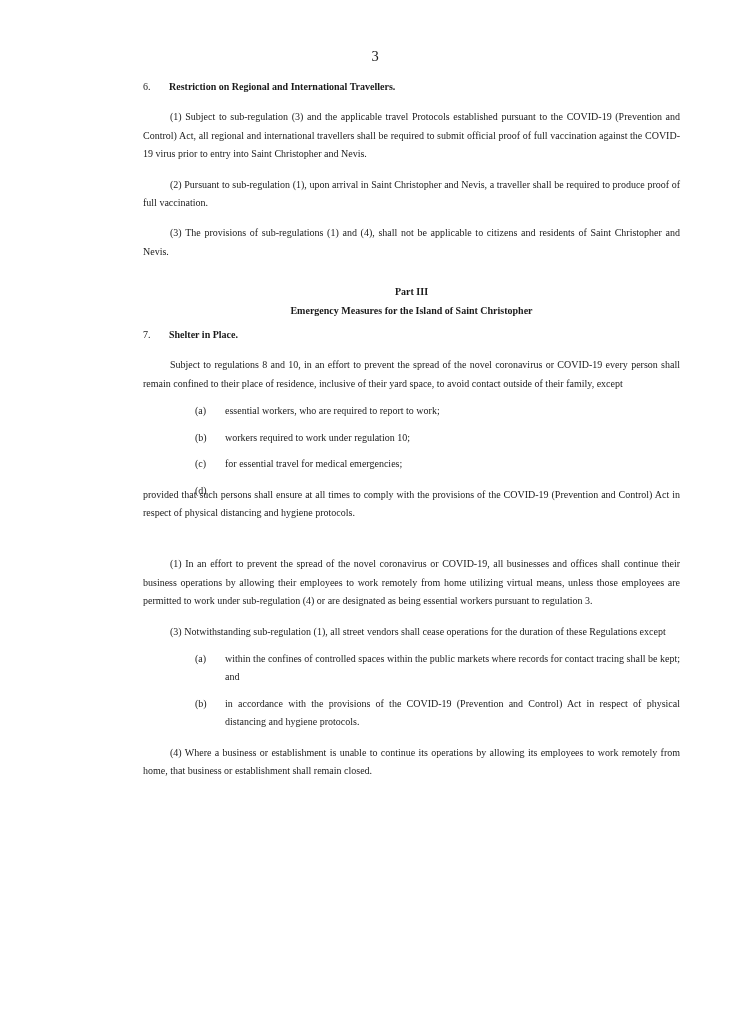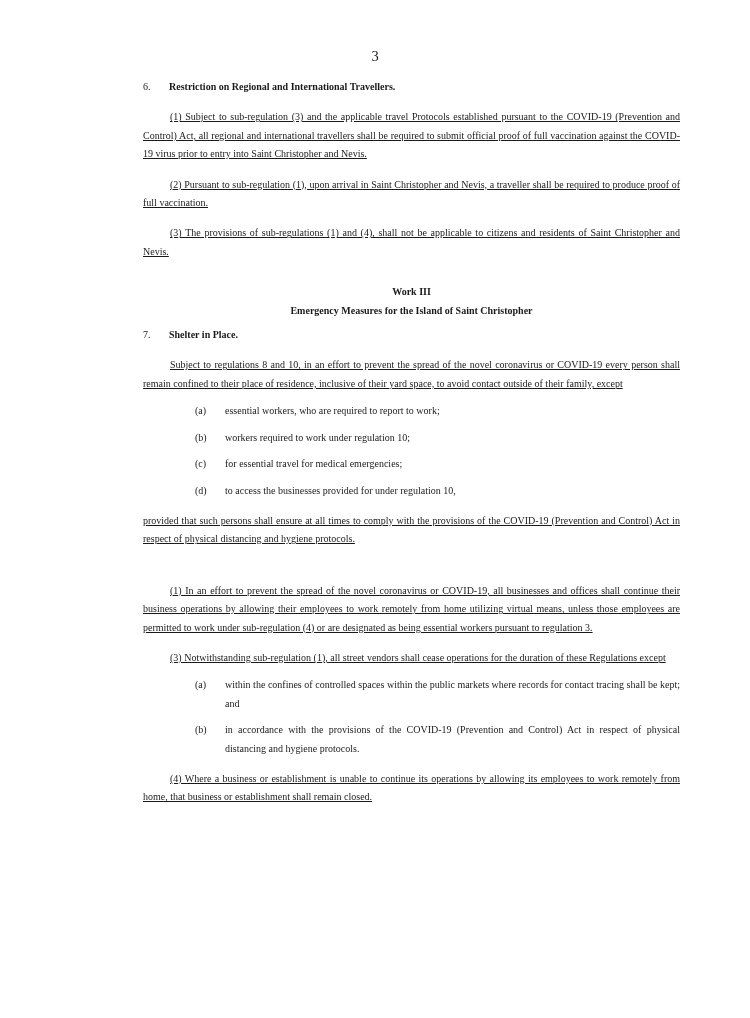--- a/index.html
+++ b/index.html
@@ -2,21 +2,21 @@
 <html><head>
 <meta charset="utf-8">
 <style>
   html, body { margin: 0; padding: 0; background: #ffffff; }
   body { width: 750px; height: 1018px; position: relative; overflow: hidden;
          font-family: "Liberation Serif", "DejaVu Serif", serif; color: #1a1a1a; }
   .page-number { position: absolute; top: 48px; left: 0; width: 750px; text-align: center; font-size: 14.5px; }
   .content { position: absolute; left: 143px; top: 78px; width: 537px; font-size: 10px; line-height: 18.4px; }
   .sec-heading { font-weight: bold; margin: 0 0 7px 0; }
   .sec-heading .num { font-weight: normal; display: inline-block; width: 26px; }
-  .para { text-align: justify; margin: 12px 0 9px 0; text-indent: 27px; text-decoration: underline; }
+  .para { text-align: justify; margin: 12px 0 9px 0; text-indent: 27px; }
   .para.noindent { text-indent: 0; }
   .items { margin: 0 0 8px 0; padding: 0; list-style: none; }
   .items li { position: relative; padding-left: 82px; margin-bottom: 8px; text-align: justify; }
   .items li .lbl { position: absolute; left: 52px; top: 0; }
   .part { text-align: center; font-weight: bold; margin: 22px 0 6px 0; }
   .gap { height: 12px; }
 </style>
 </head>
 <body>
 
@@ -25,32 +25,32 @@
 <div class="content">
 
   <div>
     <p class="sec-heading"><span class="num">6.</span><span>Restriction on Regional and International Travellers.</span></p>
     <p class="para">(1)  Subject to sub-regulation (3) and the applicable travel Protocols established pursuant to the COVID-19 (Prevention and Control) Act, all regional and international travellers shall be required to submit official proof of full vaccination against the COVID-19 virus prior to entry into Saint Christopher and Nevis.</p>
     <p class="para">(2)  Pursuant to sub-regulation (1), upon arrival in Saint Christopher and Nevis, a traveller shall be required to produce proof of full vaccination.</p>
     <p class="para">(3)  The provisions of sub-regulations (1) and (4), shall not be applicable to citizens and residents of Saint Christopher and Nevis.</p>
   </div>
 
   <div class="part">
-    <div>Work III</div>
+    <div>Part III</div>
     <div>Emergency Measures for the Island of Saint Christopher</div>
   </div>
 
   <div>
     <p class="sec-heading"><span class="num">7.</span><span>Shelter in Place.</span></p>
     <p class="para">Subject to regulations 8 and 10, in an effort to prevent the spread of the novel coronavirus or COVID-19 every person shall remain confined to their place of residence, inclusive of their yard space, to avoid contact outside of their family, except</p>
     <ul class="items">
       <li><span class="lbl">(a)</span><span>essential workers, who are required to report to work;</span></li>
       <li><span class="lbl">(b)</span><span>workers required to work under regulation 10;</span></li>
       <li><span class="lbl">(c)</span><span>for essential travel for medical emergencies;</span></li>
-      <li><span class="lbl">(d)</span><span>to access the businesses provided for under regulation 10,</span></li>
+      <li><span class="lbl">(d)</span></li>
     </ul>
     <p class="para noindent">provided that such persons shall ensure at all times to comply with the provisions of the COVID-19 (Prevention and Control) Act in respect of physical distancing and hygiene protocols.</p>
   </div>
 
   <div class="gap"></div>
 
   <div>
     <p class="para">(1)  In an effort to prevent the spread of the novel coronavirus or COVID-19, all businesses and offices shall continue their business operations by allowing their employees to work remotely from home utilizing virtual means, unless those employees are permitted to work under sub-regulation (4) or are designated as being essential workers pursuant to regulation 3.</p>
     <p class="para">(3)  Notwithstanding sub-regulation (1), all street vendors shall cease operations for the duration of these Regulations except</p>
     <ul class="items">

